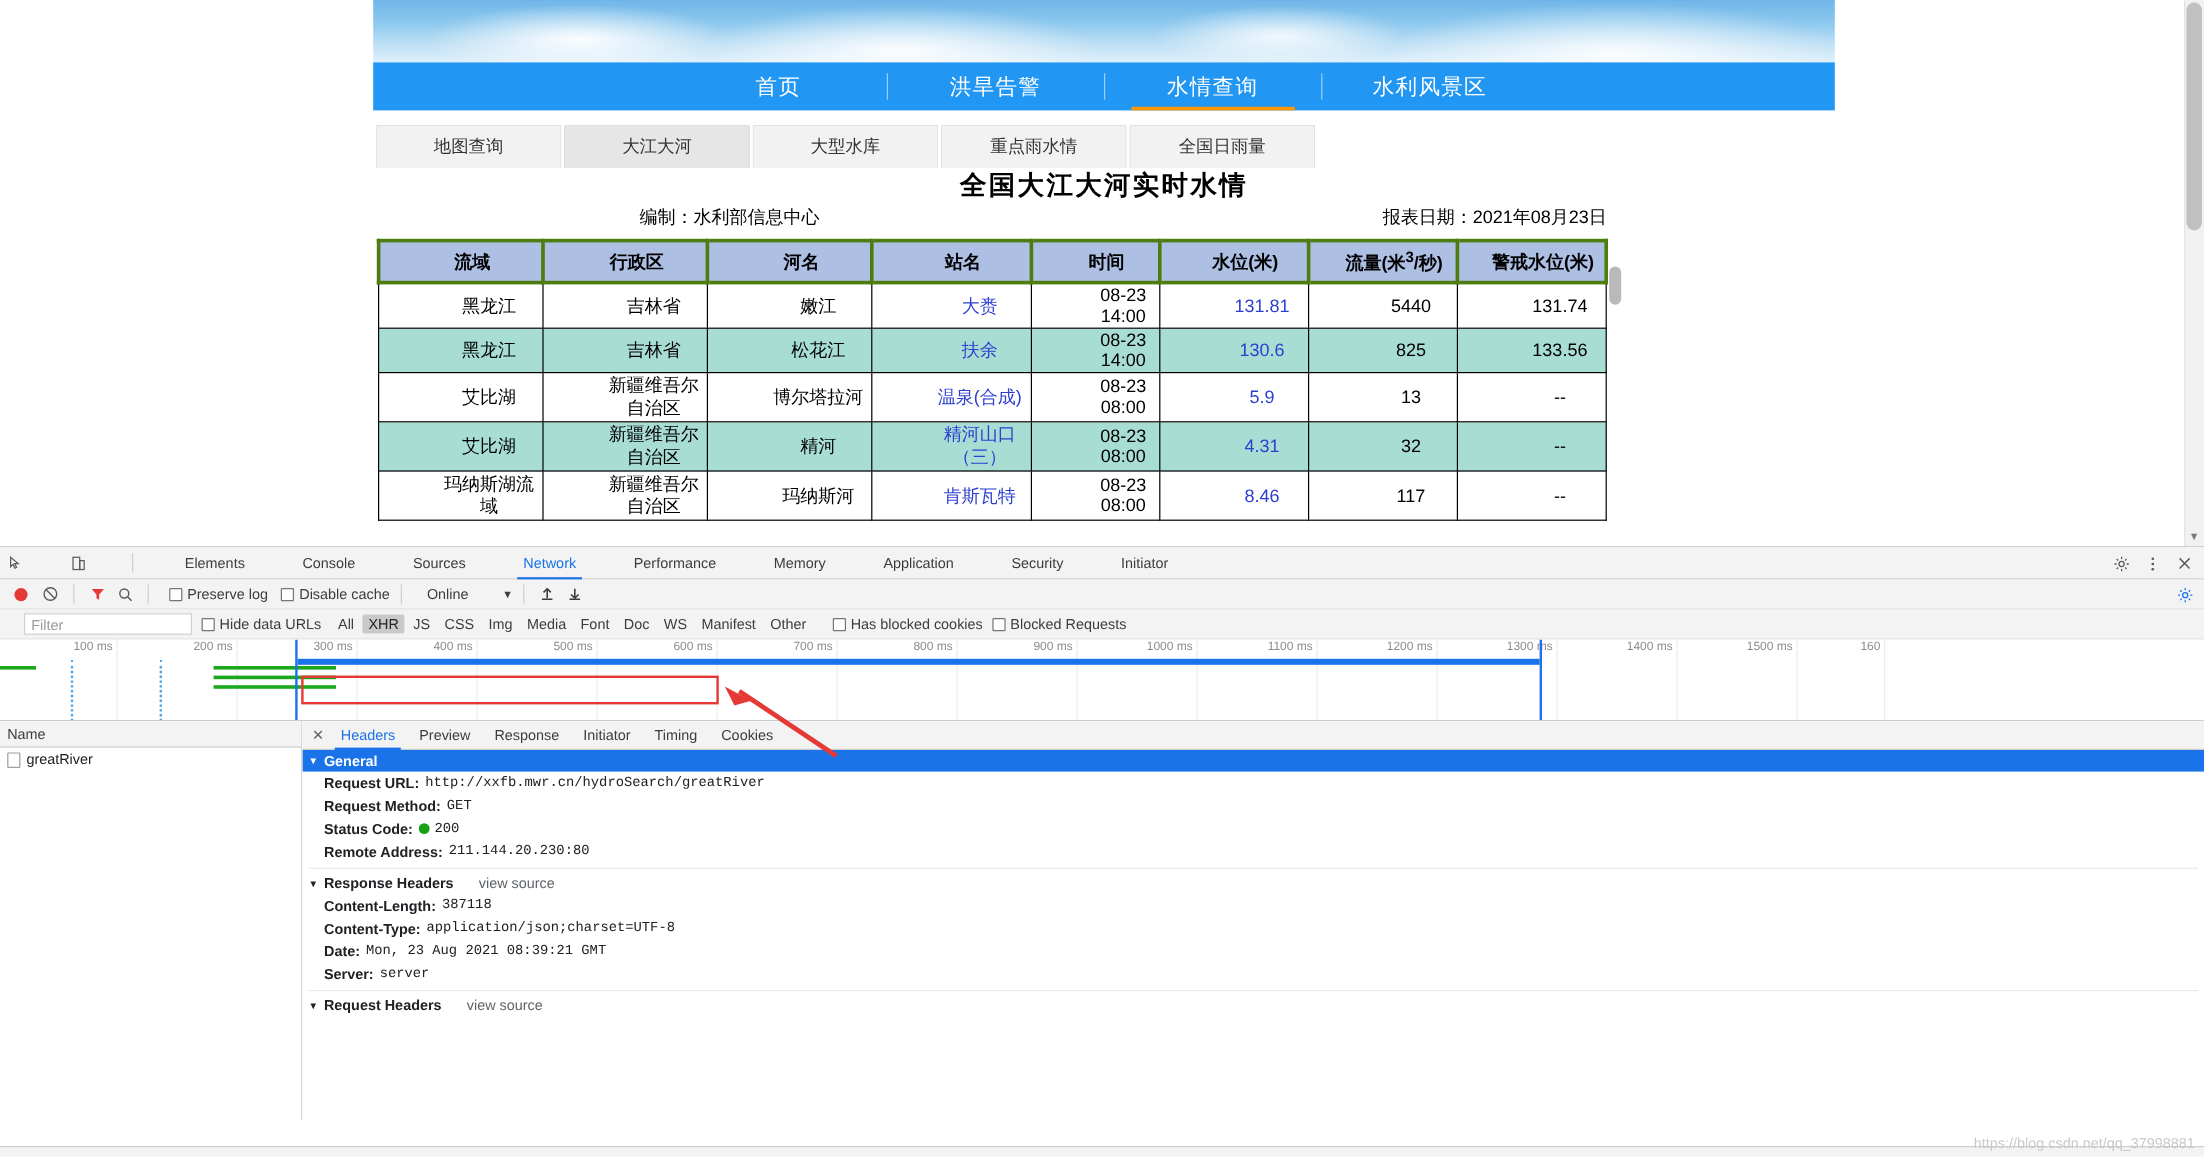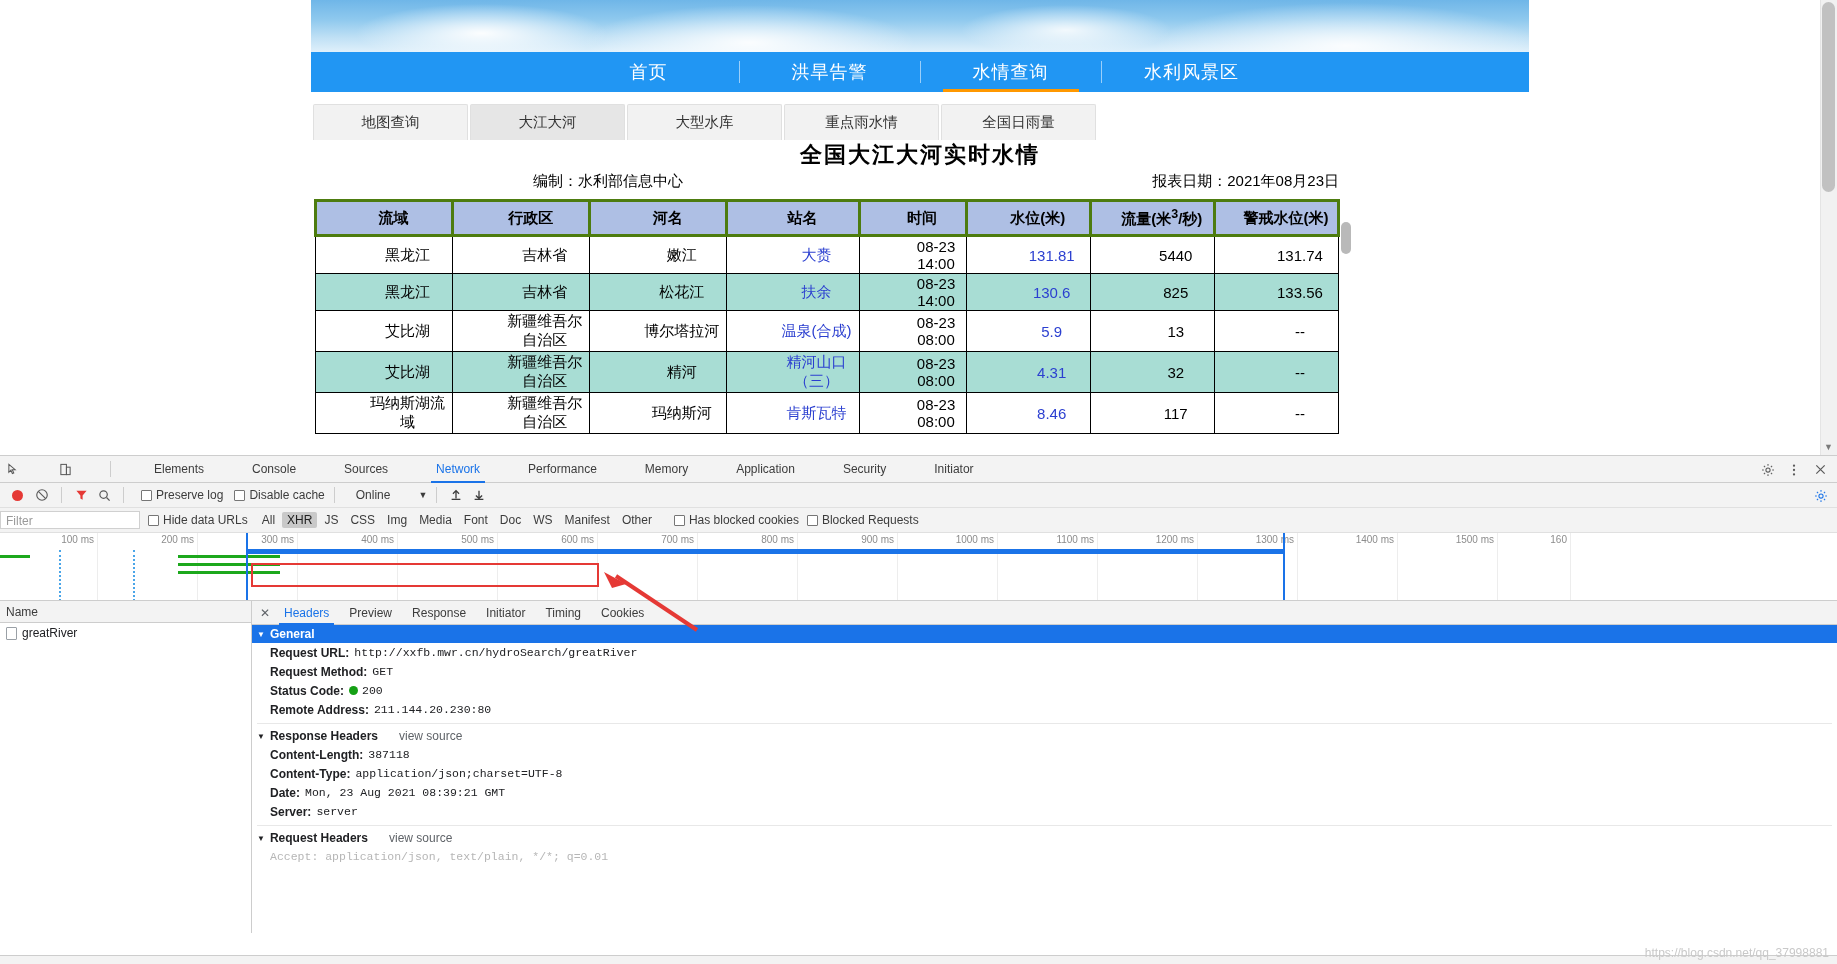--- a/index.html
+++ b/index.html
@@ -174,21 +174,21 @@
   }
   #net-toolbar-right{
     position:absolute; right:6px; top:0; height:25px;
     display:flex; align-items:center;
   }
 
   
   #filter-bar{
     position:absolute; left:0; top:52px; width:1837px; height:25px;
     background:#f3f3f3; border-bottom:1px solid #e0e0e0;
-    display:flex; align-items:center; padding-left:0;
+    display:flex; align-items:center; padding-left:20px;
   }
   #filter-input{
     width:140px; height:18px; border:1px solid #d0d0d0; background:#fff;
     font-size:12px; color:#9a9a9a; padding:0 5px; line-height:18px;
     font-family:"Liberation Sans", sans-serif;
   }
   .ftype{
     font-size:12px; color:#3c3c3c; padding:1px 5px; margin:0 1px;
     cursor:pointer; border-radius:2px;
   }
@@ -736,23 +736,20 @@
           <span class="hval">server</span>
         </div>
 
         <div class="sec-divider"></div>
 
         <div class="sec-title">
           <span class="tri">▼</span>
           <span>Request Headers</span>
           <span class="vs">view source</span>
         </div>
-        <div class="hrow">
-          <span class="hval" style="color:#b6b6b6">Accept: application/json, text/plain, */*; q=0.01</span>
-        </div>
       </div>
     </div>
 
   </div>
 
   <div id="drawer">
     <div id="kebab"></div>
     <div class="dw-tab">
       <span>Console</span>
     </div>

